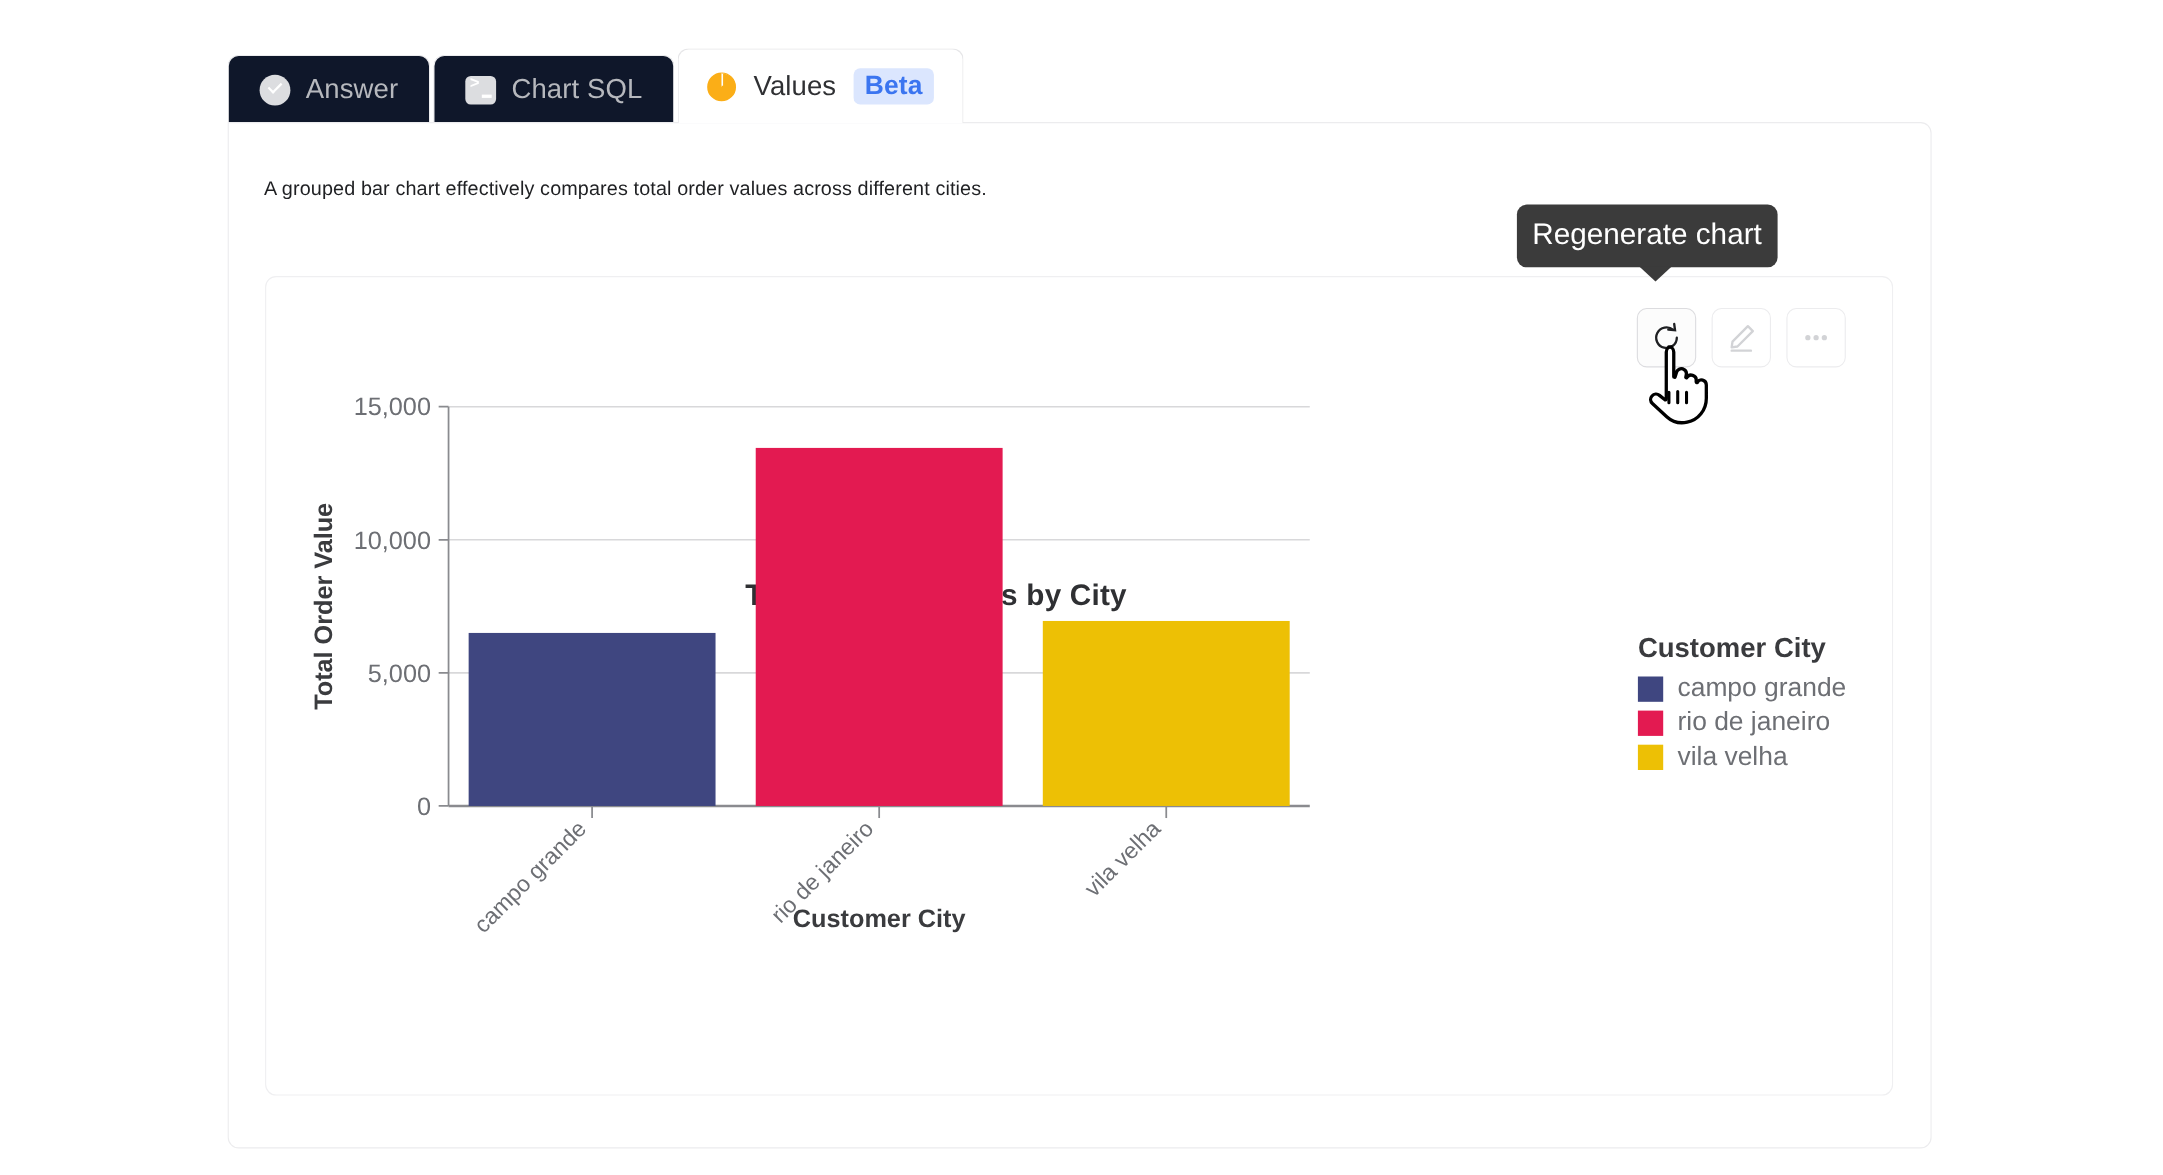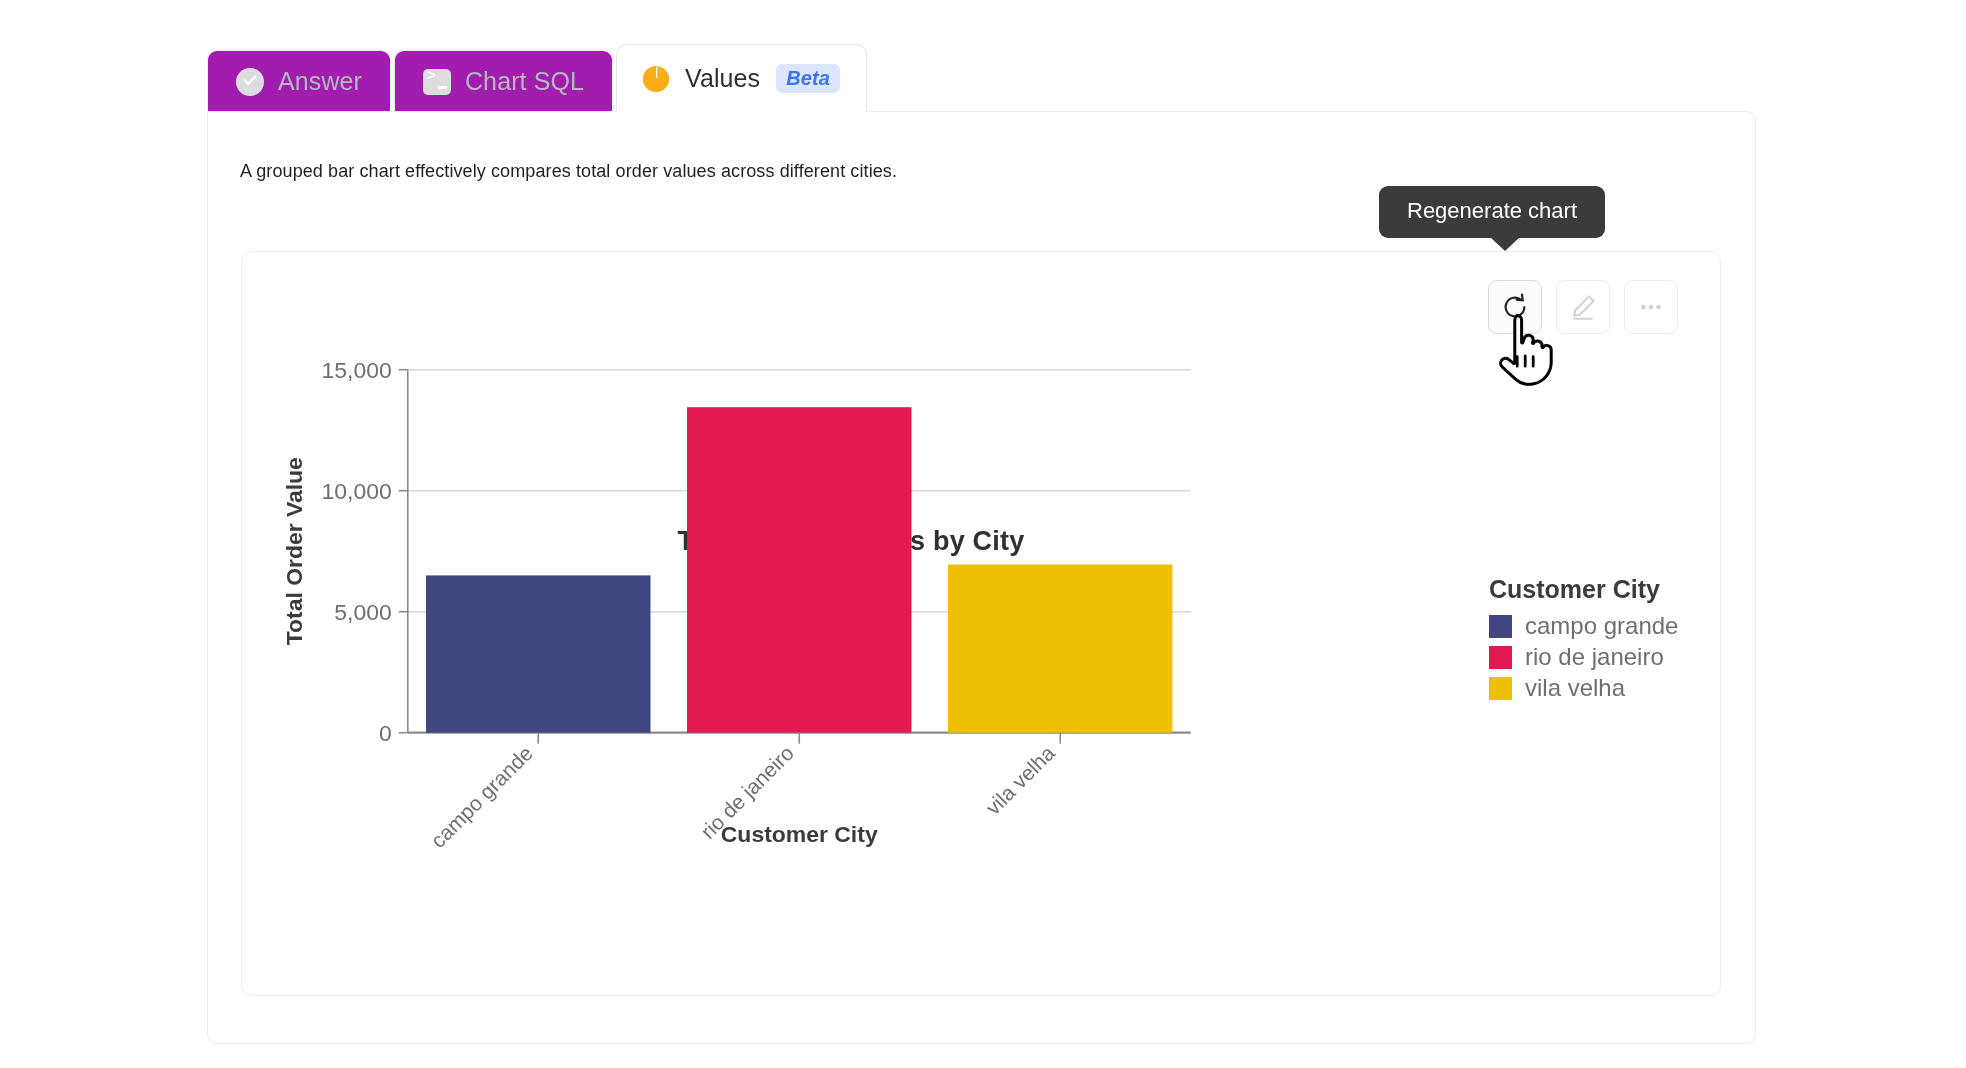--- a/index.html
+++ b/index.html
@@ -28,21 +28,21 @@
   }
   .tab {
     display: flex;
     align-items: center;
     gap: 14px;
     height: 62px;
     padding: 0 28px;
     border: 1px solid #ececee;
     border-bottom: none;
     border-radius: 10px 10px 0 0;
-    background: #a21caf;
+    background: #0f172a;
     font-size: 25px;
     color: #b6b8bd;
     letter-spacing: .1px;
     white-space: nowrap;
   }
   .tab.active {
     background: #ffffff;
     color: #2f3033;
     height: 68px;
     border-color: #e6e6e8;
@@ -75,27 +75,26 @@
   }
   .icon-terminal::after {
     content: "";
     position: absolute; right: 4px; bottom: 6px;
     width: 9px; height: 2.4px; background: #ffffff;
   }
   .icon-pie { width: 30px; height: 30px; }
   .beta-badge {
     background: #dbe6fe;
     color: #3b75f0;
-    font-size: 20px;
+    font-size: 24px;
     font-weight: bold;
     border-radius: 6px;
     padding: 4px 10px 5px;
     line-height: 1;
     margin-left: 2px;
-    font-style: italic;
   }
 
   
   .panel {
     position: absolute;
     left: 207px;
     top: 111px;
     width: 1549px;
     height: 933px;
     background: #ffffff;
@@ -144,22 +143,22 @@
   .tool-btn.hovered { border-color: #dcdcdf; background: #fcfcfc; }
 
   
   .tooltip {
     position: absolute;
     left: 1379px;
     top: 186px;
     background: #3b3b3b;
     color: #ffffff;
     border-radius: 9px;
-    padding: 12px 28px 14px;
-    font-size: 22px;
+    padding: 12px 14px 14px;
+    font-size: 27px;
     white-space: nowrap;
     z-index: 20;
   }
   .tooltip::after {
     content: "";
     position: absolute;
     left: 111px; bottom: -13px;
     border-left: 15px solid transparent;
     border-right: 15px solid transparent;
     border-top: 14px solid #3b3b3b;

